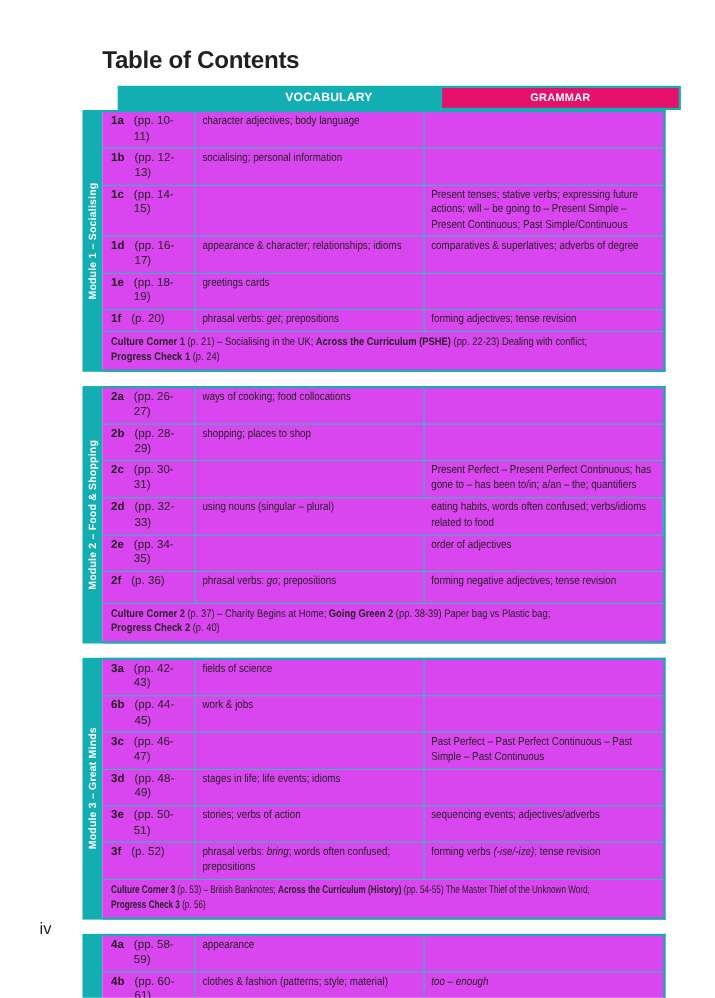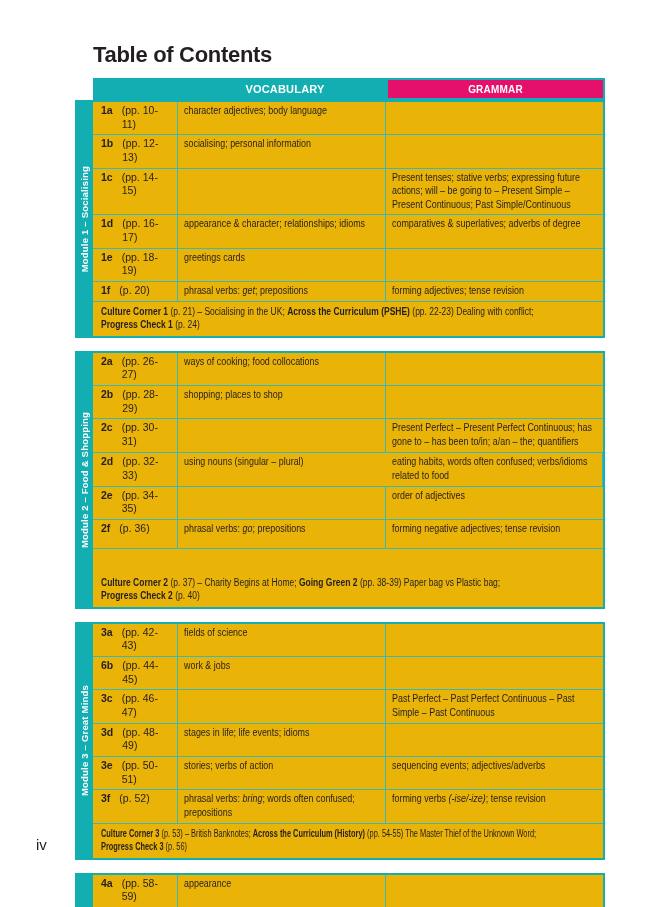--- a/index.html
+++ b/index.html
@@ -13,21 +13,21 @@
   body{
     width:650px;height:907px;position:relative;overflow:hidden;
     font-family:"Liberation Sans", sans-serif;color:var(--ink);
   }
   .title{
     position:absolute;left:93px;top:42px;width:512px;
     text-align:left;font-size:22px;font-weight:bold;letter-spacing:-0.3px;
   }
   
   .header-band{
-    position:absolute;left:93px;top:78px;width:512px;height:22px;
+    position:absolute;left:107px;top:78px;width:512px;height:22px;
     background:var(--teal);
   }
   .header-vocab{
     position:absolute;left:87px;top:0;width:210px;height:100%;
     display:flex;align-items:center;justify-content:center;
     color:#fff;font-weight:bold;font-size:11px;letter-spacing:0.2px;
   }
   .header-grammar{
     position:absolute;left:295px;right:2px;top:2px;bottom:2px;
     background:var(--pink);
@@ -39,21 +39,21 @@
   .module{display:flex;margin-bottom:13px;}
   .module-bar{
     width:18px;background:var(--teal);flex:0 0 18px;
     display:flex;align-items:center;justify-content:center;
   }
   .module-bar .vlabel{
     writing-mode:vertical-rl;transform:rotate(180deg);
     color:#fff;font-weight:bold;font-size:9.5px;white-space:nowrap;letter-spacing:0.2px;
   }
   .module-table{
-    width:512px;border:2px solid var(--teal);border-left:none;background:#eab308;
+    width:512px;border:2px solid var(--teal);border-left:none;background:#d946ef;
   }
   .row{
     display:grid;grid-template-columns:85px 208px 1fr;
     border-bottom:1px solid var(--teal-border);
   }
   .cell{padding:2px 6px 3px;font-size:10.5px;line-height:1.3;overflow:hidden;}
   .code-cell{display:flex;gap:9px;padding-left:8px;border-right:1px solid var(--teal-border);}
   .code{font-weight:bold;}
   .vocab-cell{border-right:1px solid var(--teal-border);}
   .rich{display:block;transform-origin:0 0;transform:scaleX(0.85);width:117.6%;}
@@ -242,21 +242,21 @@
       <span class="pages">(p. 36)</span>
     </div>
     <div class="cell vocab-cell">
       <span class="rich"><span>phrasal verbs: </span><span class="i">go</span><span>; prepositions</span></span>
     </div>
     <div class="cell grammar-cell">
       <span class="rich"><span>forming negative adjectives; tense revision</span></span>
     </div>
   </div>
 </div>
-      <div class="footer-row" style="min-height: 31px; margin-top: 24px;">
+      <div class="footer-row" style="min-height: 31px;">
         <span class="rich"><span class="b">Culture Corner 2</span><span> (p. 37) – Charity Begins at Home; </span><span class="b">Going Green 2</span><span> (pp. 38-39) Paper bag vs Plastic bag;
 </span><span class="b">Progress Check 2</span><span> (p. 40)</span></span>
       </div>
     </div>
   </div>
 
   <div class="module">
     <div class="module-bar">
       <span class="vlabel">Module 3 – Great Minds</span>
     </div>

